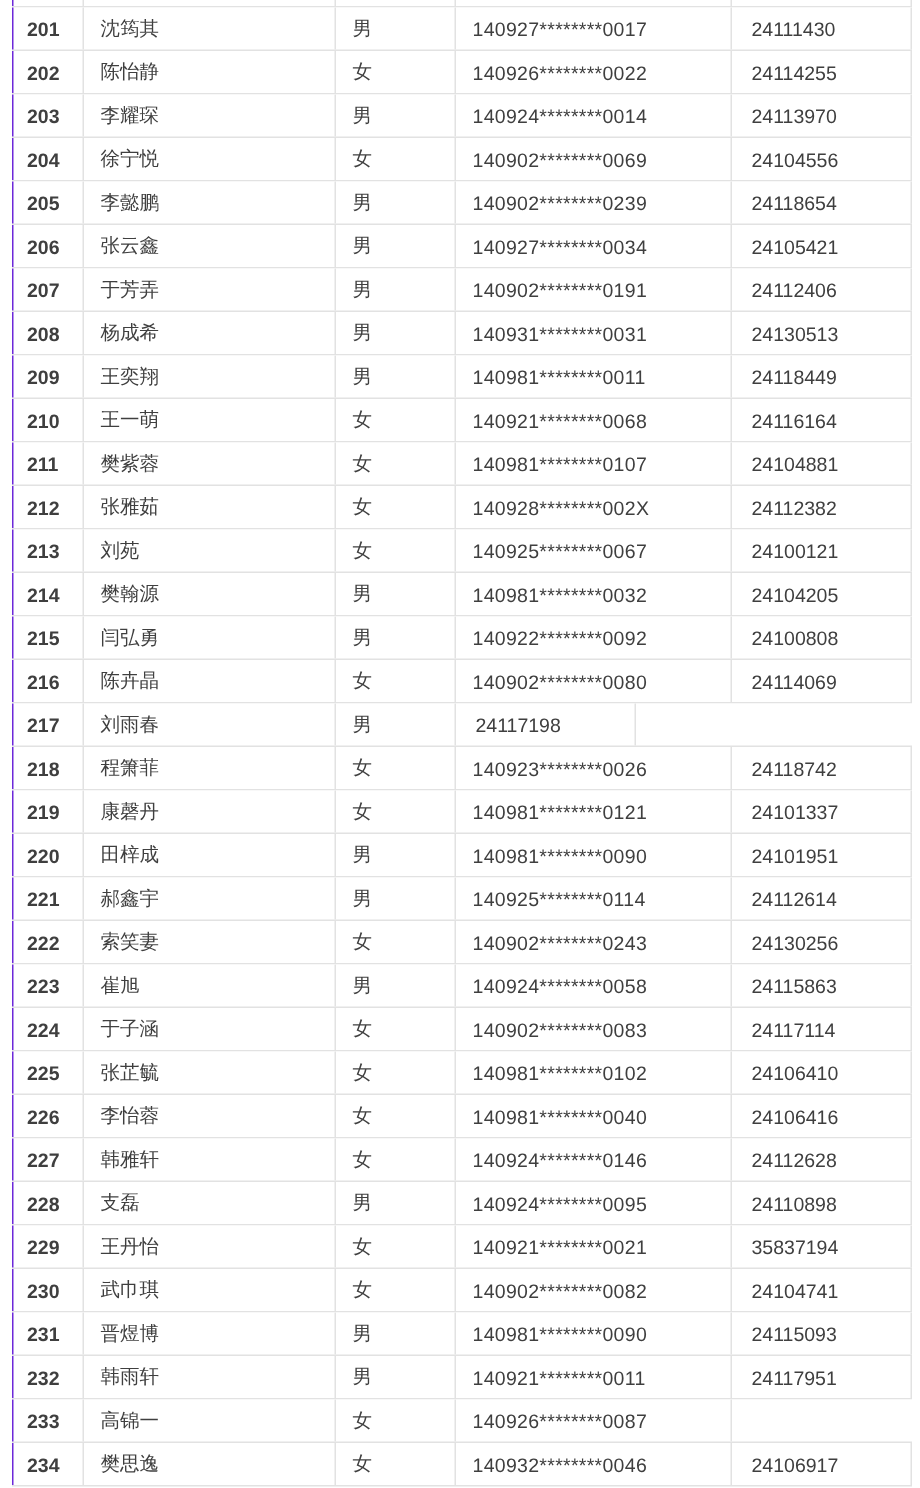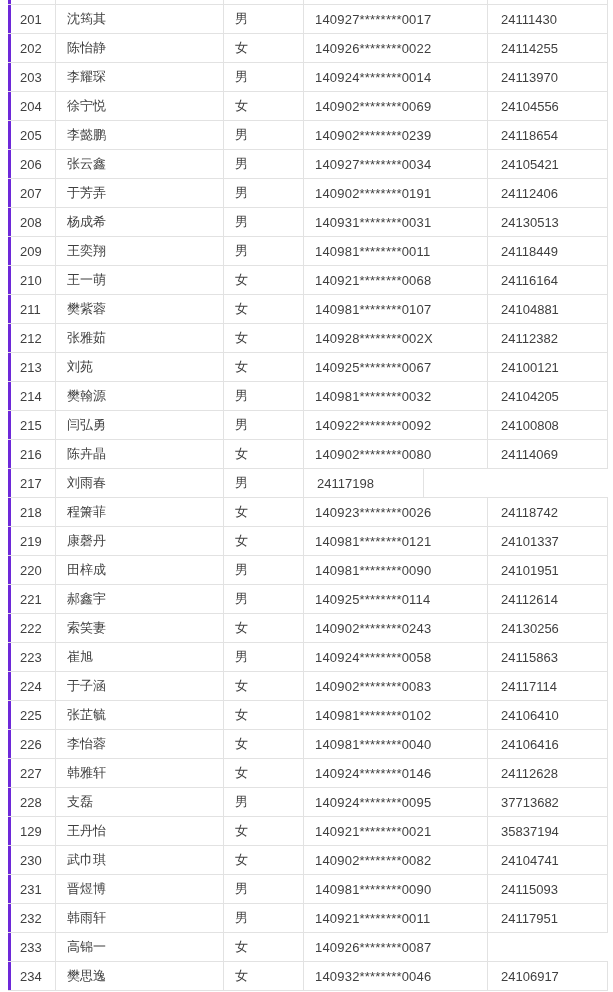--- a/index.html
+++ b/index.html
@@ -32,21 +32,21 @@
   .cell {
     box-sizing: border-box;
     border-right: 1px solid #e2e2e2;
     display: flex;
     align-items: center;
     font-size: 13px;
     color: #3f3f3f;
     white-space: nowrap;
     overflow: hidden;
   }
-  .cell:first-child { border-left: 3px solid #6d28d9; }
+  .cell:first-child { border-left: 1px solid #6d28d9; font-weight: bold; }
   .cell.no     { width: 48px;  padding-left: 9px; }
   .cell.name   { width: 168px; padding-left: 11px; }
   .cell.gender { width: 80px;  padding-left: 11px; }
   .cell.id     { width: 184px; padding-left: 11px; letter-spacing: 0.2px; }
   .cell.code   { width: 120px; padding-left: 13px; text-align: center; }
 </style>
 </head>
 <body>
 
 <div class="viewport">
@@ -245,24 +245,24 @@
           <div class="cell name">韩雅轩</div>
           <div class="cell gender">女</div>
           <div class="cell id">140924********0146</div>
           <div class="cell code">24112628</div>
         </div>
         <div class="row">
           <div class="cell no">228</div>
           <div class="cell name">支磊</div>
           <div class="cell gender">男</div>
           <div class="cell id">140924********0095</div>
-          <div class="cell code">37713682</div>
-        </div>
-        <div class="row">
-          <div class="cell no">129</div>
+          <div class="cell code">24110898</div>
+        </div>
+        <div class="row">
+          <div class="cell no">229</div>
           <div class="cell name">王丹怡</div>
           <div class="cell gender">女</div>
           <div class="cell id">140921********0021</div>
           <div class="cell code">35837194</div>
         </div>
         <div class="row">
           <div class="cell no">230</div>
           <div class="cell name">武巾琪</div>
           <div class="cell gender">女</div>
           <div class="cell id">140902********0082</div>

